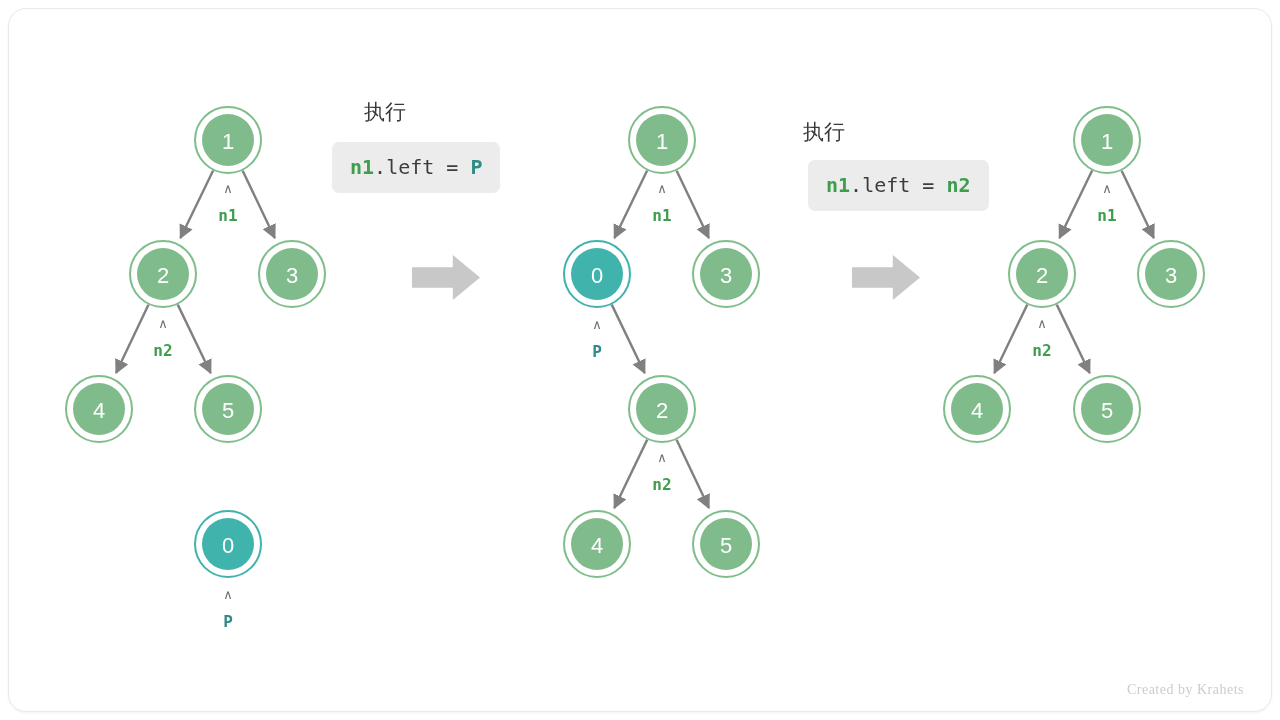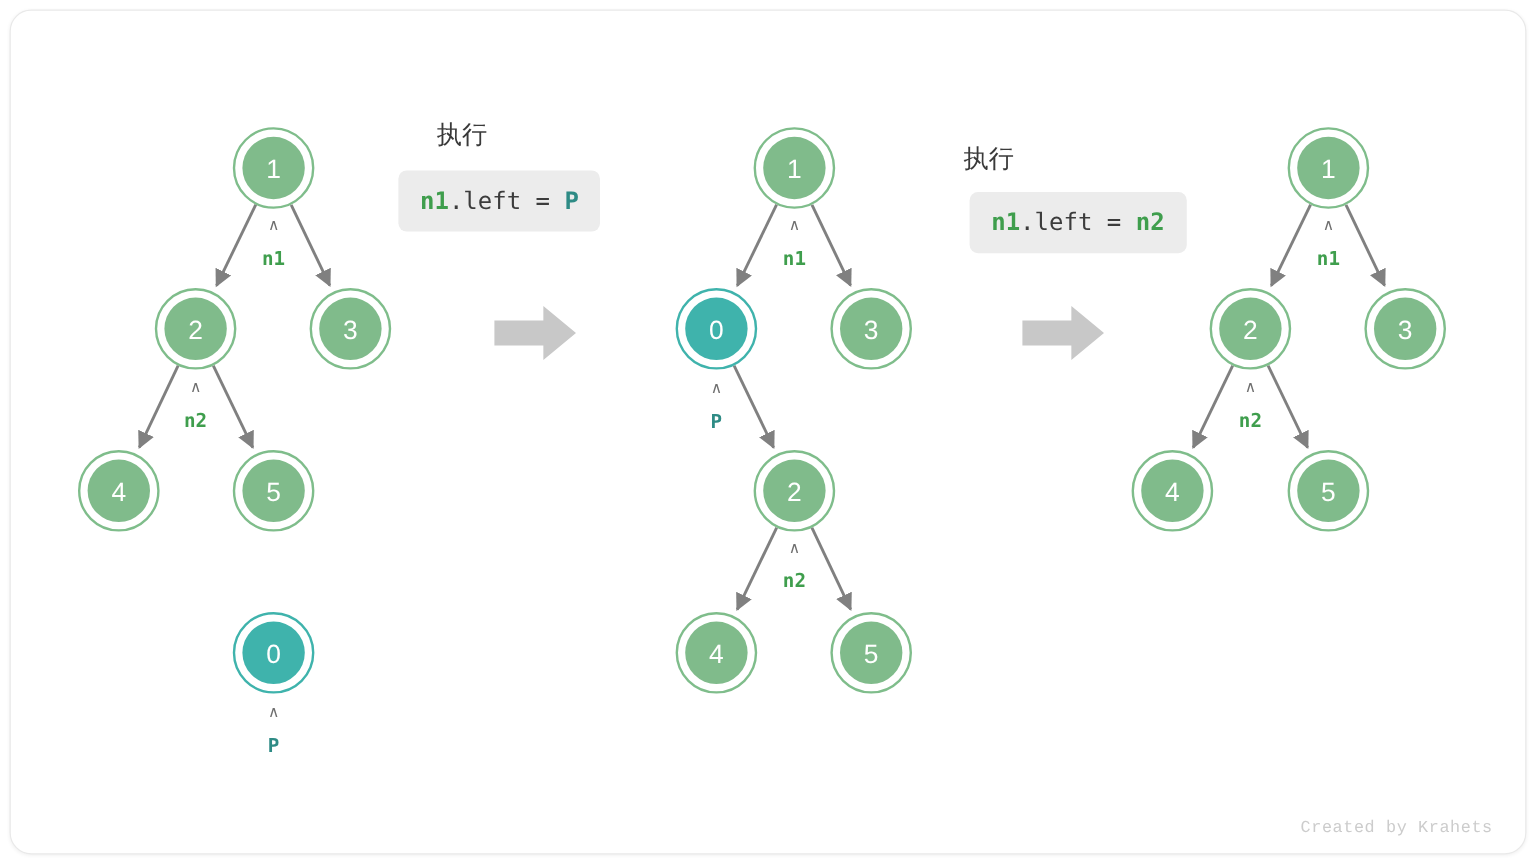--- a/index.html
+++ b/index.html
@@ -75,21 +75,21 @@
     color: #3c3c3c;
     white-space: pre;
   }
   .code-box .id-green { color: #3f9e4d; font-weight: bold; }
   .code-box .id-teal  { color: #2e8b85; font-weight: bold; }
   .code-box .plain    { color: #3c3c3c; }
   .footer-credit {
     position: absolute;
     right: 36px;
     bottom: 22px;
-    font-family: Liberation Mono, monospace;
+    font-family: Liberation Serif, serif;
     font-size: 14px;
     color: #cccccc;
     letter-spacing: 0.5px;
   }
 </style>
 </head>
 <body>
 
 <div id="stage">
   <div id="card"></div>

